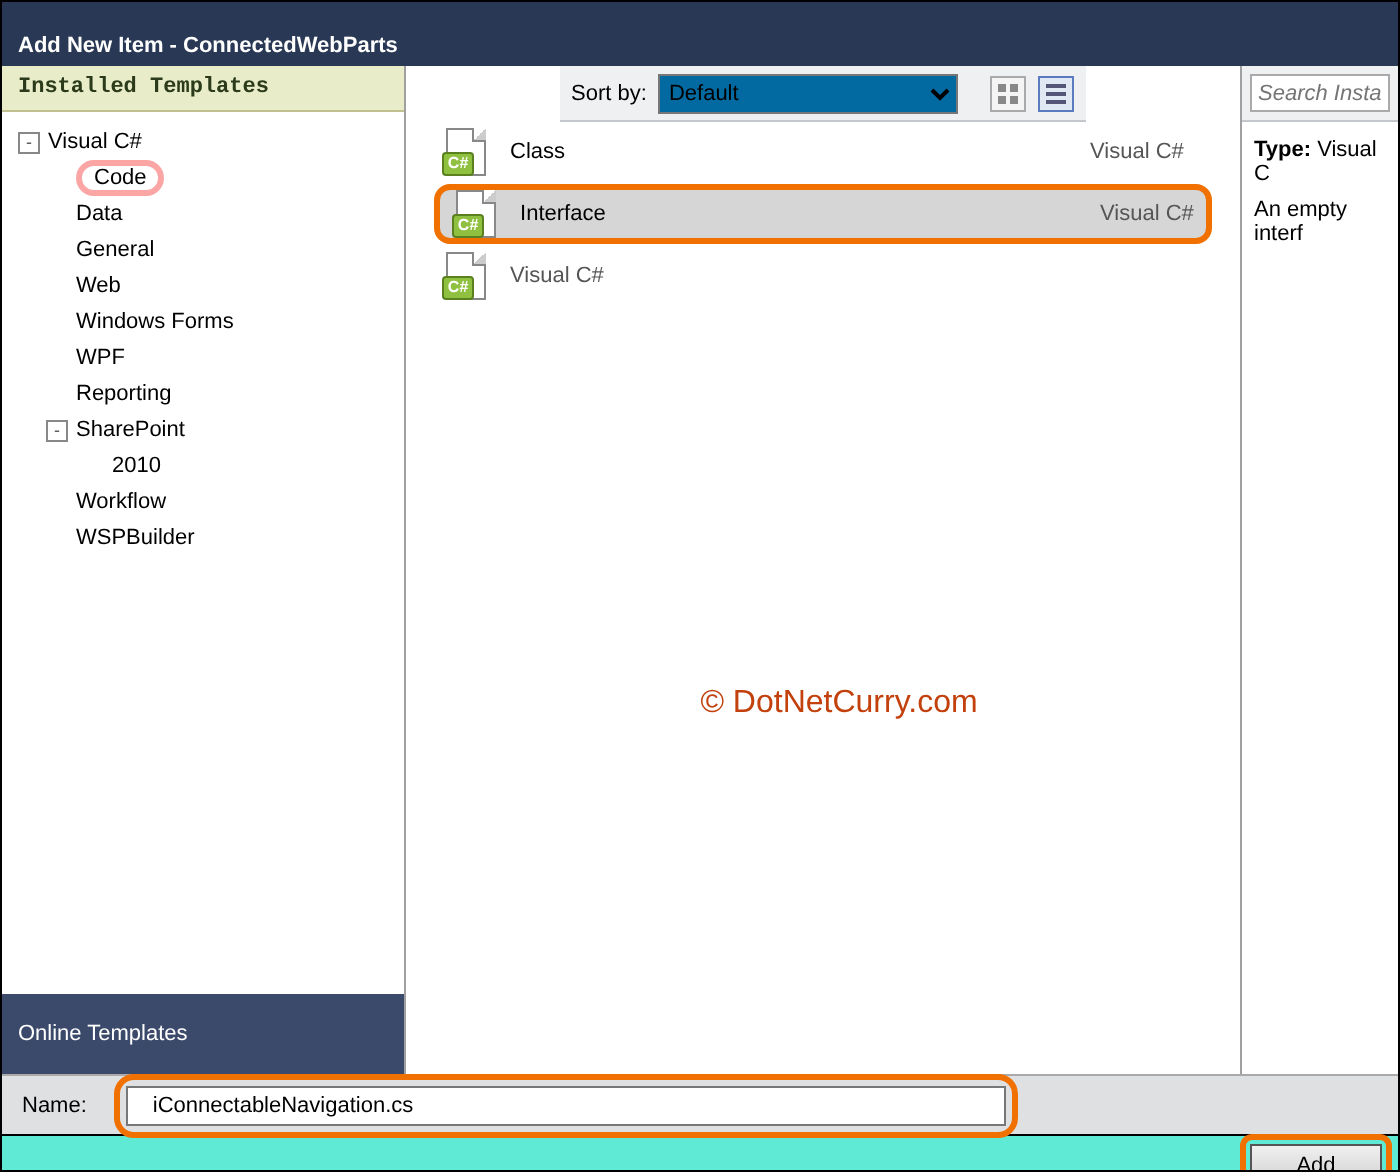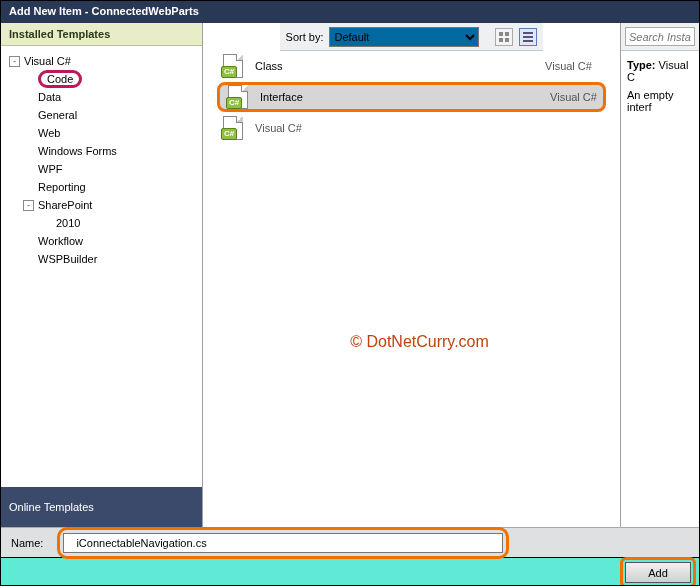--- a/index.html
+++ b/index.html
@@ -1,27 +1,27 @@
 <!DOCTYPE html>
 <html><head>
 <meta charset="utf-8">
 <style>
   * { box-sizing: border-box; font-family: "Segoe UI", Tahoma, sans-serif; font-size: 11px; }
   body { margin: 0; width: 700px; height: 586px; background: #fff; overflow: hidden; border: 1px solid #000; }
-  .titlebar { background: #293955; color: #fff; padding: 4px 8px; font-weight: bold; height: 22px; }
+  .titlebar { background: #293955; color: #fff; padding: 16px 8px; font-weight: bold; height: 22px; }
   .main { display: flex; height: 504px; }
   .sidebar { width: 202px; border-right: 1px solid #a0a0a0; display: flex; flex-direction: column; }
-  .sidebar-header { background: #e8ecc8; color: #2a3a1a; font-weight: bold; padding: 5px 8px; border-bottom: 1px solid #c0c090; }
+  .sidebar-header { background: #e8ecc8; color: #2a3a1a; font-weight: bold; padding: 5px 8px; border-bottom: 1px solid #c0c090; font-family: Liberation Mono, monospace; }
   .tree { flex: 1; padding: 6px 4px; color: #000; }
   .tree-row { display: flex; align-items: center; height: 18px; padding-left: 4px; white-space: nowrap; }
   .tree-row.d1 { padding-left: 18px; }
   .tree-row.d2 { padding-left: 36px; }
   .expander { width: 11px; height: 11px; border: 1px solid #888; margin-right: 4px; font-size: 9px; line-height: 9px; text-align: center; color: #555; background: #fff; }
   .noexp { width: 15px; display:inline-block; }
-  .hl-orange { border: 3px solid #be185d; border-radius: 10px; padding: 0 6px; text-align: center; }
+  .hl-orange { border: 3px solid #fca5a5; border-radius: 10px; padding: 0 6px; text-align: center; }
   .online-templates { background: #3b4a6b; color: #fff; padding: 14px 8px; }
   .center { flex: 1; border-right: 1px solid #a0a0a0; display:flex; flex-direction:column; position:relative;align-items:center; }
   .toolbar { background: #eef0f2; border-bottom: 1px solid #c4c8cc; padding: 4px 6px; display:flex; align-items:center; gap:6px; height:28px; }
   .toolbar select { font-size: 11px; width: 150px; height: 20px; border: 1px solid #777; background:#0369a1; }
   .viewbtn { width:18px; height:18px; border:1px solid #aaa; background:#f4f4f4; display:flex; align-items:center; justify-content:center; }
   .viewbtn.active { border-color:#5a7bbf; background:#e0e8f4; }
   .items { flex:1; background:#fff; }
   .item-row { display:flex; align-items:center; height:30px; padding: 0 6px; gap:10px; border:2px solid transparent; }
   .item-row.selected { background:#d6d6d6; border:3px solid #f07000; border-radius:8px; margin:1px 4px; }
   .item-icon { width:24px; height:24px; position:relative; }

